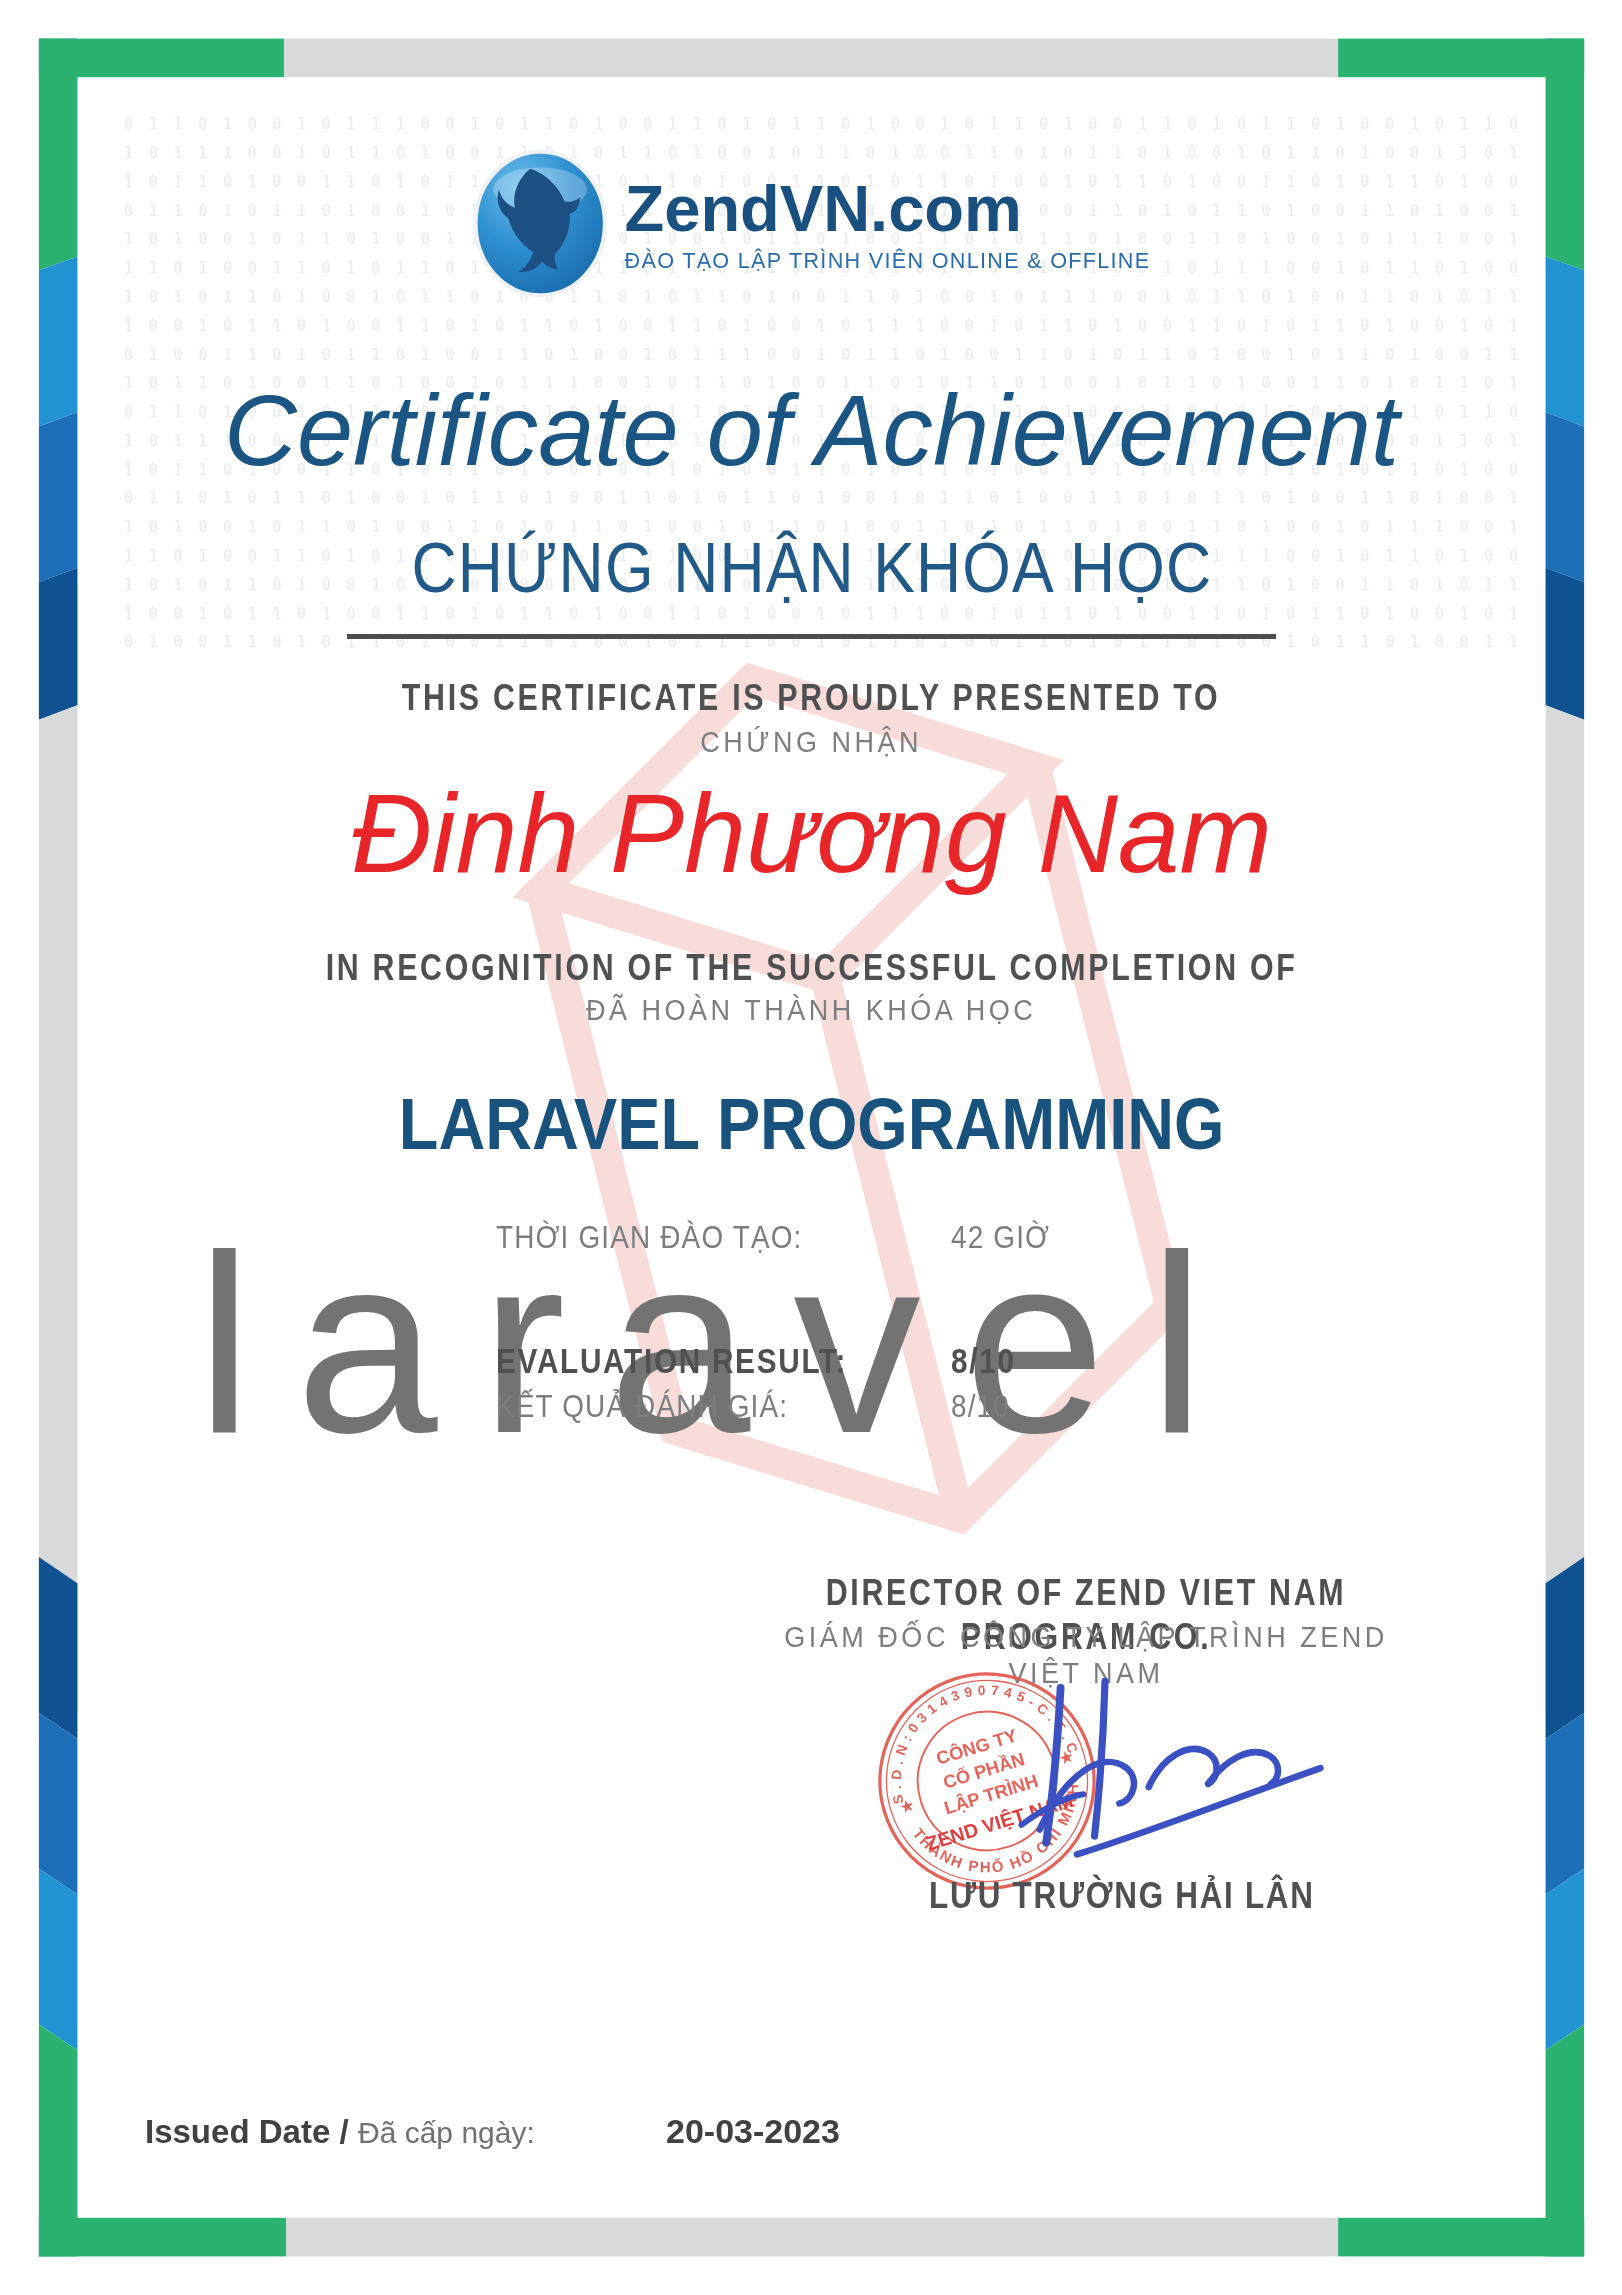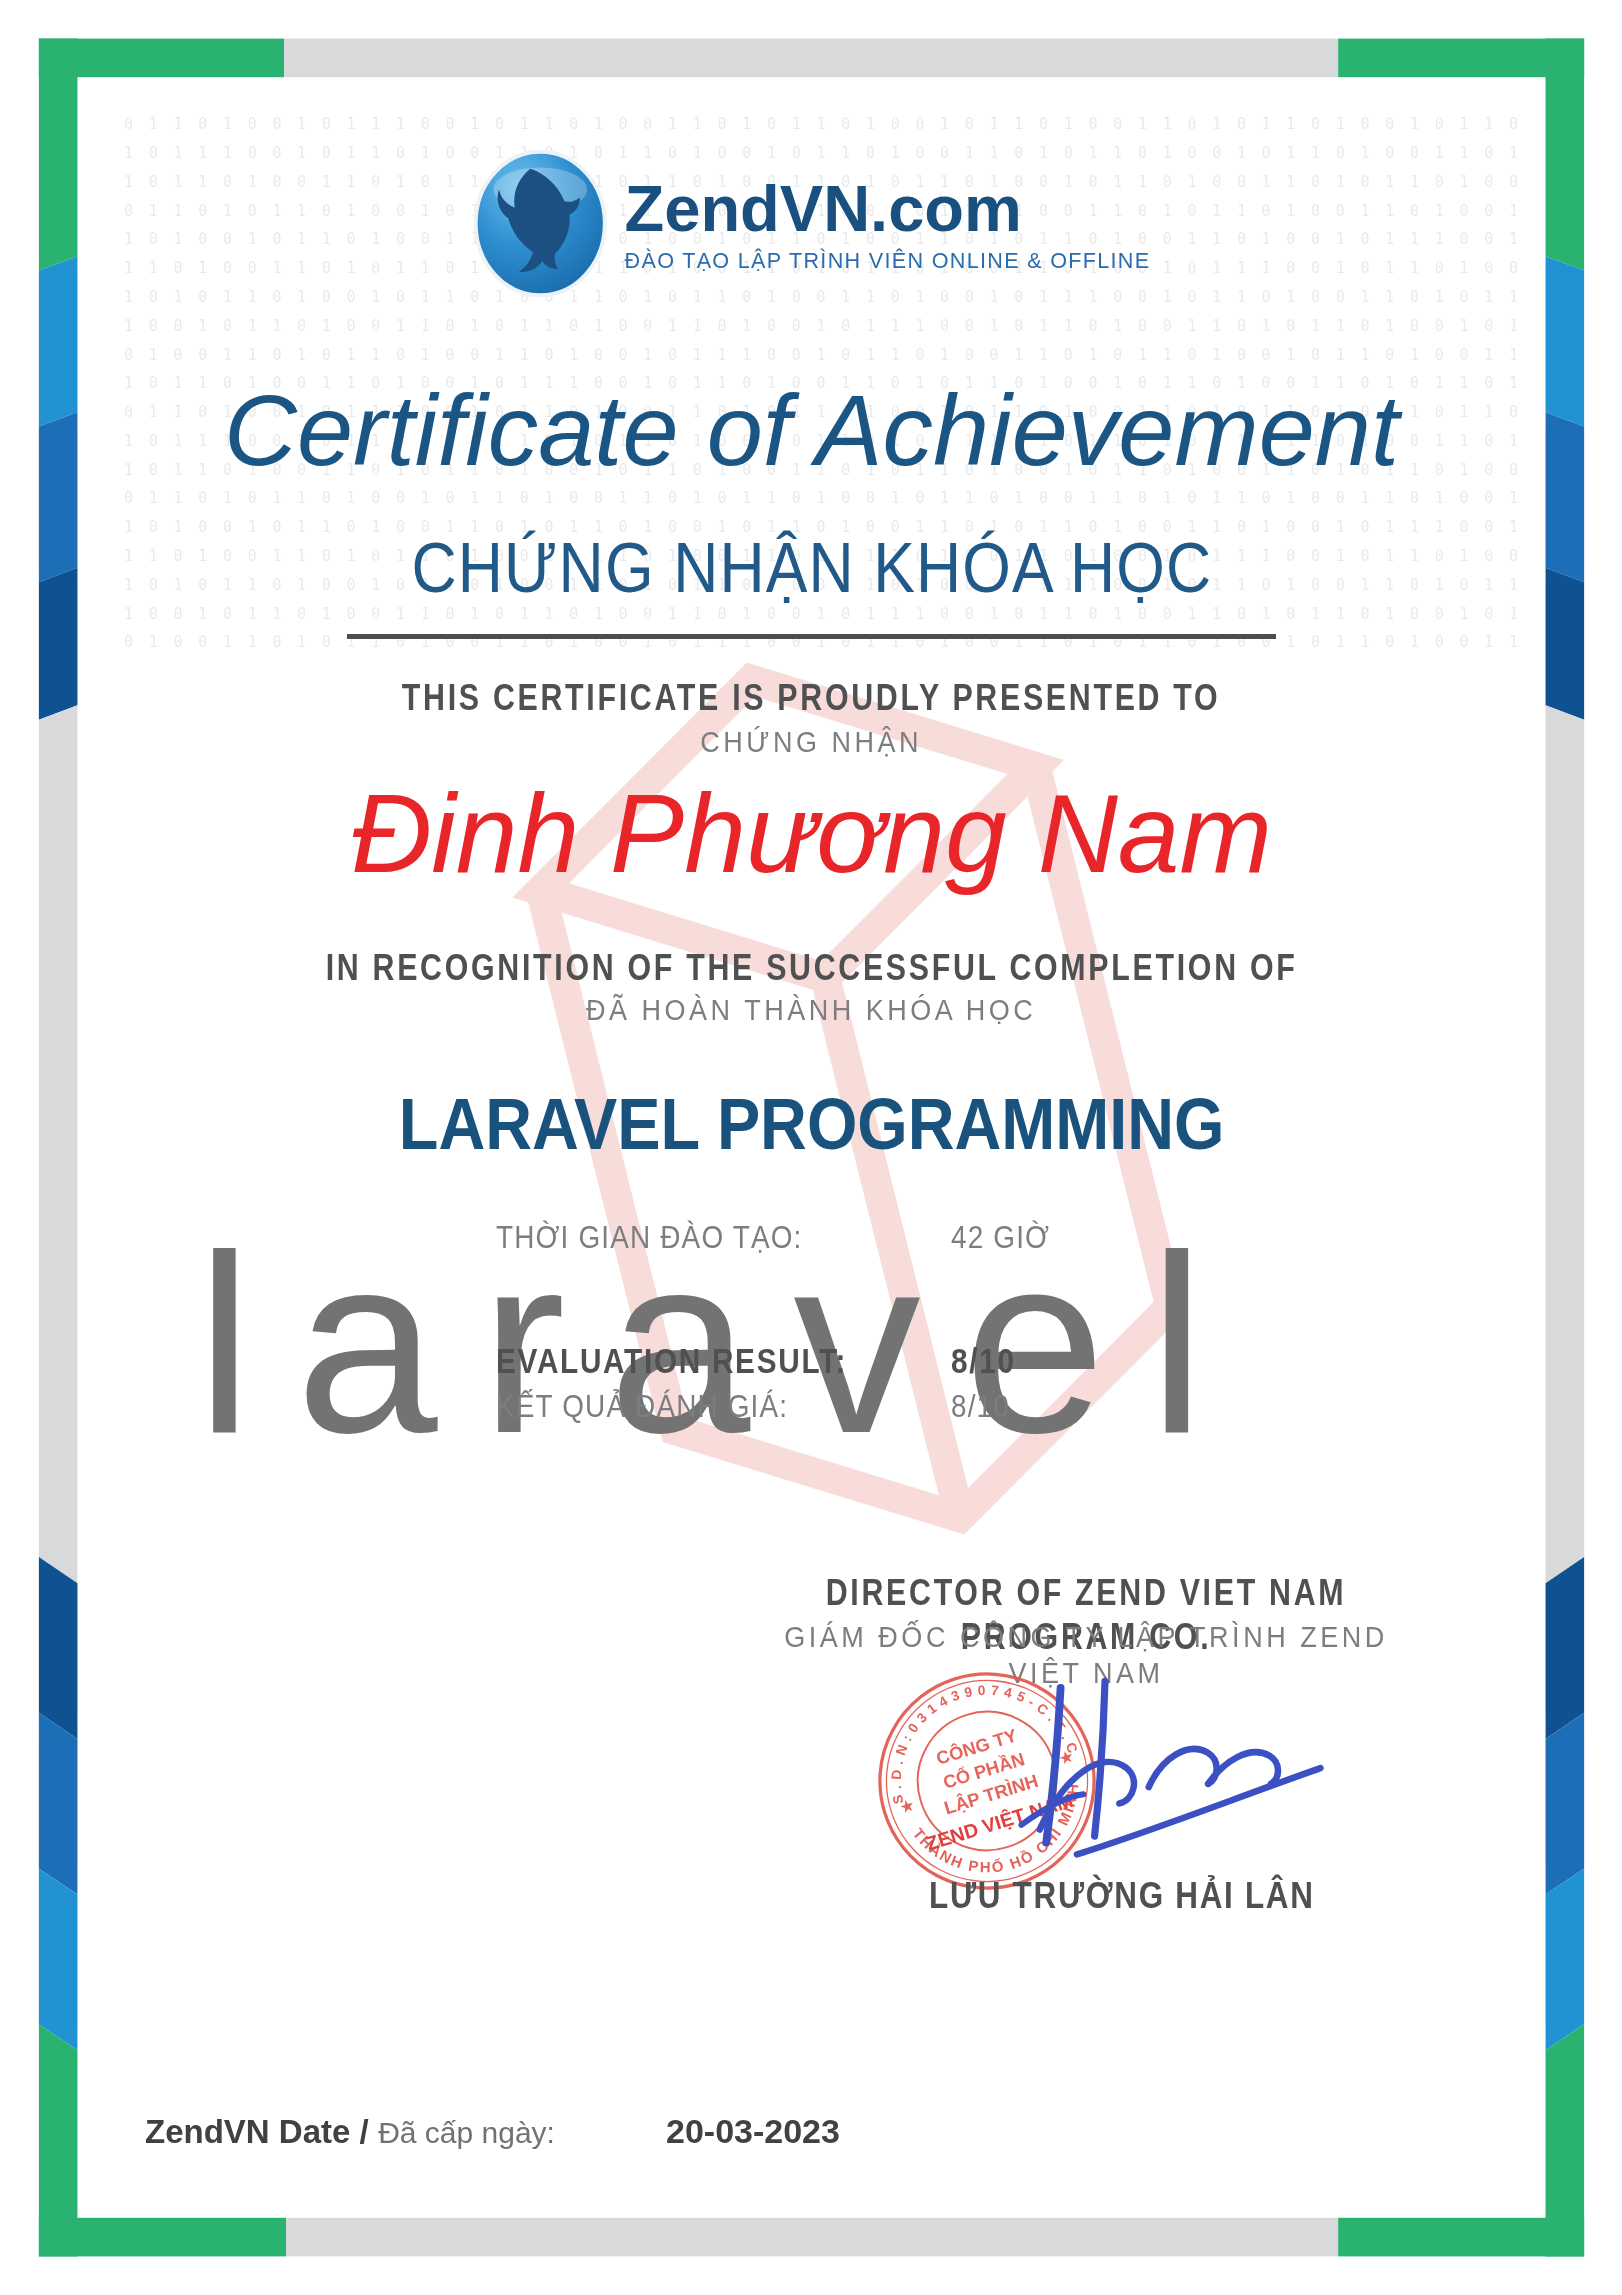--- a/index.html
+++ b/index.html
@@ -228,20 +228,20 @@
         <path d="M376,182 C400,147 440,122 470,139 C488,150 486,174 472,182" stroke-width="10"></path>
         <path d="M175,290 C280,258 420,203 548,158" stroke-width="10"></path>
       </g>
     </svg>
 
     <div class="sig-name">
       <span class="cx">LƯU TRƯỜNG HẢI LÂN</span>
     </div>
 
     <div class="footer-row" style="top:2113px">
-      <span class="f-b">ZendVN Date /</span>
+      <span class="f-b">Issued Date /</span>
       <span class="f-l">Đã cấp ngày:</span>
       <span class="f-v">20-03-2023</span>
     </div>
 
   </div>
 </div>
 
 
 </body></html>

